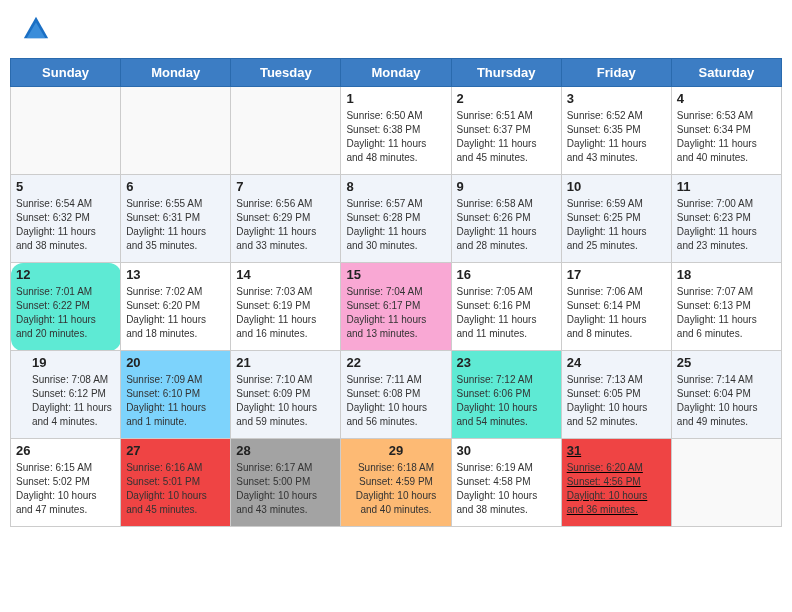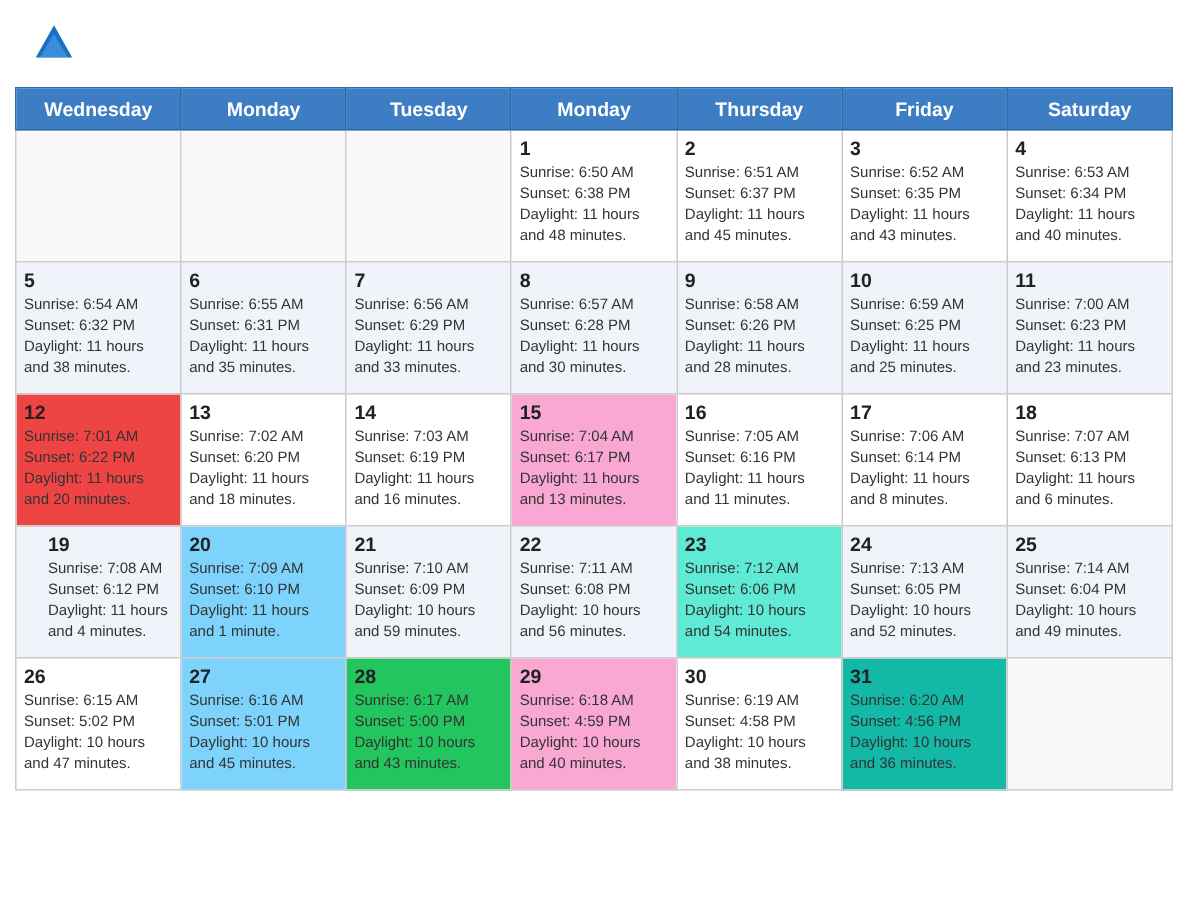--- a/index.html
+++ b/index.html
@@ -107,21 +107,21 @@
   </div>
   <div class="title-block">
     <div class="month-title"></div>
     <div class="subtitle"></div>
   </div>
 </div>
 
 <table class="calendar">
   <thead>
     <tr>
-    <th>Wednesday</th>
+    <th>Sunday</th>
         <th>Monday</th>
         <th>Tuesday</th>
         <th>Monday</th>
         <th>Thursday</th>
         <th>Friday</th>
         <th>Saturday</th>
       </tr>
   </thead>
   <tbody id="calendar-body">
   <tr>
@@ -169,21 +169,21 @@
         <td style="background: rgb(240, 244, 250);">
           <div class="day-number">10</div>
           <div class="day-info">Sunrise: 6:59 AM<br>Sunset: 6:25 PM<br>Daylight: 11 hours<br>and 25 minutes.</div>
         </td>
         <td style="background: rgb(240, 244, 250);">
           <div class="day-number">11</div>
           <div class="day-info">Sunrise: 7:00 AM<br>Sunset: 6:23 PM<br>Daylight: 11 hours<br>and 23 minutes.</div>
         </td>
       </tr>
       <tr>
-        <td style="background: #ef4444;">
+        <td style="background: #5eead4; border-radius: 12px;">
           <div class="day-number">12</div>
           <div class="day-info">Sunrise: 7:01 AM<br>Sunset: 6:22 PM<br>Daylight: 11 hours<br>and 20 minutes.</div>
         </td>
         <td style="background: rgb(255, 255, 255);">
           <div class="day-number">13</div>
           <div class="day-info">Sunrise: 7:02 AM<br>Sunset: 6:20 PM<br>Daylight: 11 hours<br>and 18 minutes.</div>
         </td>
         <td style="background: rgb(255, 255, 255); margin-left: 24px;">
           <div class="day-number">14</div>
           <div class="day-info">Sunrise: 7:03 AM<br>Sunset: 6:19 PM<br>Daylight: 11 hours<br>and 16 minutes.</div>
@@ -233,36 +233,36 @@
         <td style="background: rgb(240, 244, 250);">
           <div class="day-number">25</div>
           <div class="day-info">Sunrise: 7:14 AM<br>Sunset: 6:04 PM<br>Daylight: 10 hours<br>and 49 minutes.</div>
         </td>
       </tr>
       <tr>
         <td style="background: rgb(255, 255, 255);">
           <div class="day-number">26</div>
           <div class="day-info">Sunrise: 6:15 AM<br>Sunset: 5:02 PM<br>Daylight: 10 hours<br>and 47 minutes.</div>
         </td>
-        <td style="background: #7dd3fc;">
+        <td style="background: #ef4444;">
           <div class="day-number">27</div>
           <div class="day-info">Sunrise: 6:16 AM<br>Sunset: 5:01 PM<br>Daylight: 10 hours<br>and 45 minutes.</div>
         </td>
-        <td style="background: #22c55e;">
+        <td style="background: #a3a3a3;">
           <div class="day-number">28</div>
           <div class="day-info">Sunrise: 6:17 AM<br>Sunset: 5:00 PM<br>Daylight: 10 hours<br>and 43 minutes.</div>
         </td>
-        <td style="background: #f9a8d4;">
+        <td style="background: #fdba74; text-align: center;">
           <div class="day-number">29</div>
           <div class="day-info">Sunrise: 6:18 AM<br>Sunset: 4:59 PM<br>Daylight: 10 hours<br>and 40 minutes.</div>
         </td>
         <td style="background: rgb(255, 255, 255);">
           <div class="day-number">30</div>
           <div class="day-info">Sunrise: 6:19 AM<br>Sunset: 4:58 PM<br>Daylight: 10 hours<br>and 38 minutes.</div>
         </td>
-        <td style="background: #14b8a6;">
+        <td style="background: #ef4444; text-decoration: underline;">
           <div class="day-number">31</div>
           <div class="day-info">Sunrise: 6:20 AM<br>Sunset: 4:56 PM<br>Daylight: 10 hours<br>and 36 minutes.</div>
         </td>
         <td class="empty"></td>
       </tr>
     </tbody>
 </table>
 
 </body></html>

